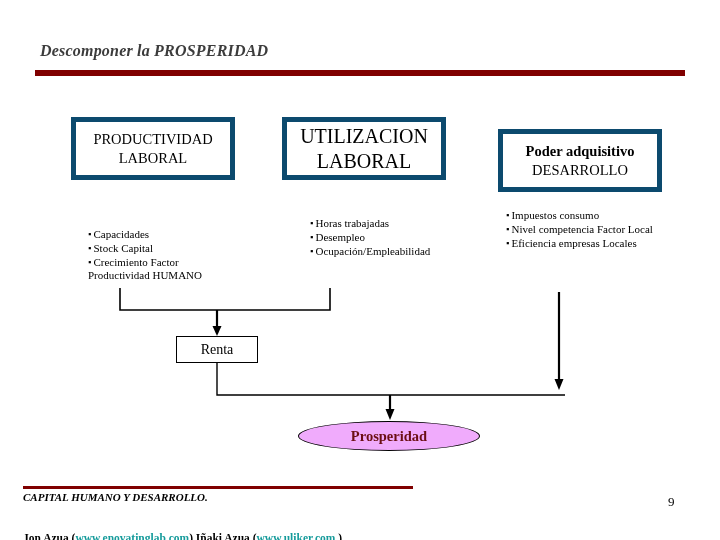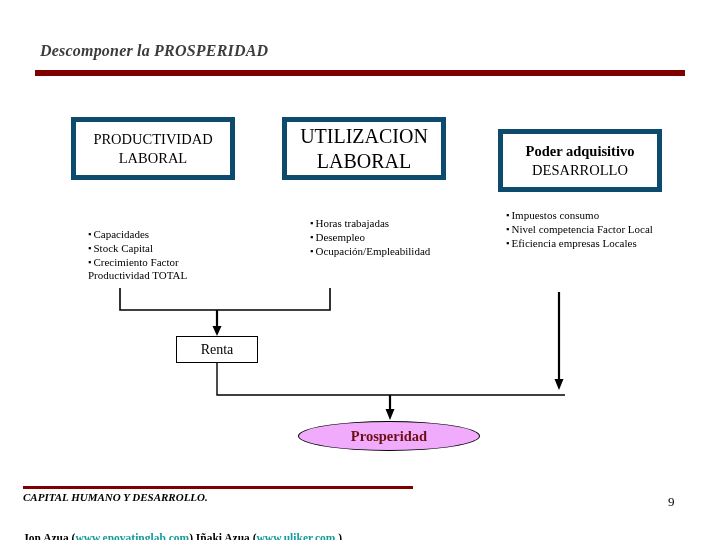--- a/index.html
+++ b/index.html
@@ -184,21 +184,21 @@
   </div>
 
   <div class="topbox" id="box-poder">
     <span class="line1">Poder adquisitivo</span>
     <span class="line2">DESARROLLO</span>
   </div>
 
   <div class="bullets" id="bullets-1">
     <div class="b">Capacidades</div>
     <div class="b">Stock Capital</div>
-    <div class="b">Crecimiento Factor Productividad TOTAL</div>
+    <div class="b">Crecimiento Factor Productividad HUMANO</div>
   </div>
 
   <div class="bullets" id="bullets-2">
     <div class="b">Horas trabajadas</div>
     <div class="b">Desempleo</div>
     <div class="b">Ocupación/Empleabilidad</div>
   </div>
 
   <div class="bullets" id="bullets-3">
     <div class="b">Impuestos consumo</div>

